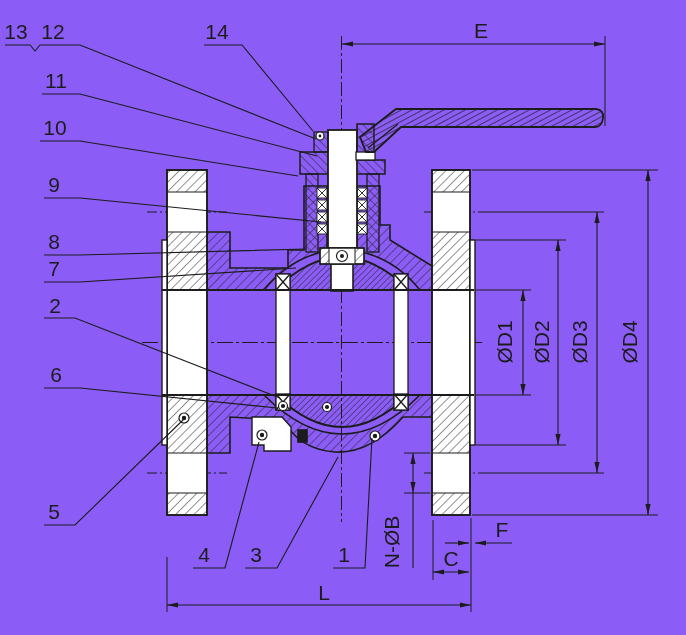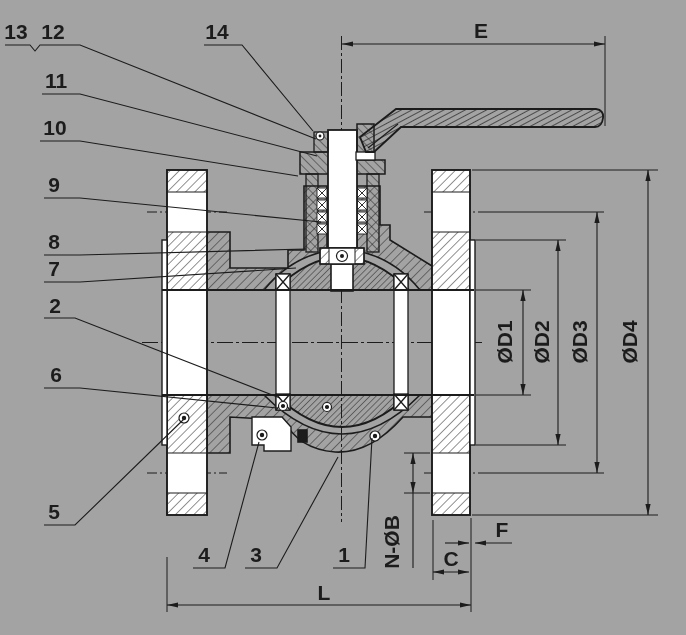--- a/index.html
+++ b/index.html
@@ -1,17 +1,17 @@
 <!DOCTYPE html>
 <html><head>
 <meta charset="utf-8">
 <style>
   html,body{margin:0;padding:0;background:#fff;}
-  .stage{position:relative;width:686px;height:635px;background:#a3a3a3;overflow:hidden;
-         font-family:"Liberation Sans", sans-serif;font-weight:bold;}
+  .stage{position:relative;width:686px;height:635px;background:#8b5cf6;overflow:hidden;
+         font-family:"Liberation Sans", sans-serif;}
   svg{position:absolute;left:0;top:0;}
   text{fill:#1c1c1c;font-family:"Liberation Sans", sans-serif;}
   .callout{font-size:21px;}
   .dim{font-size:21px;}
 </style>
 </head>
 <body>
 
 <div class="stage">
 <svg width="686" height="635" viewBox="0 0 686 635">

